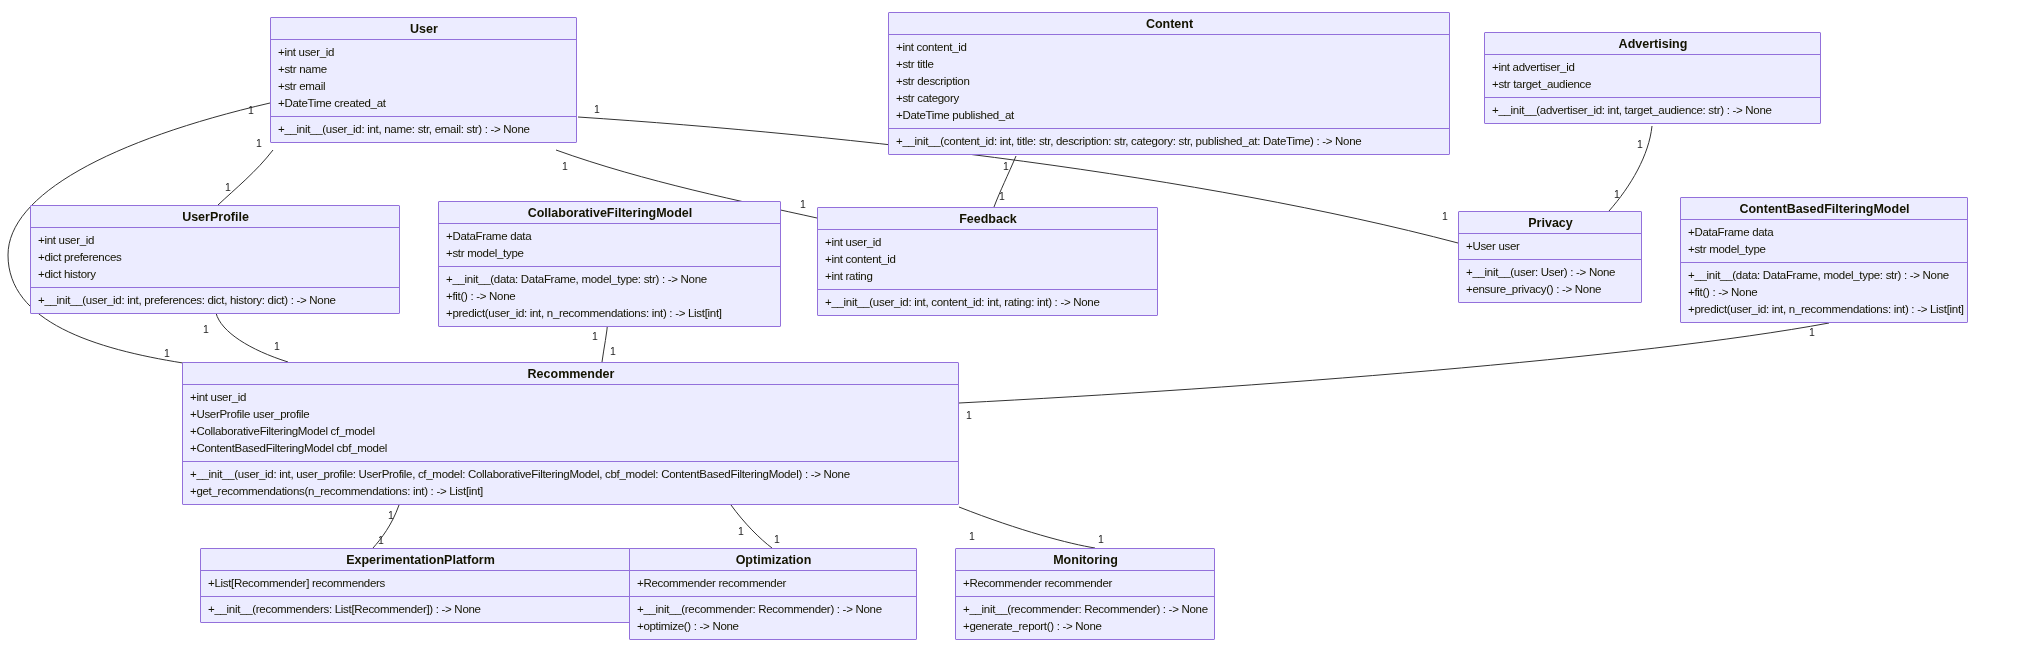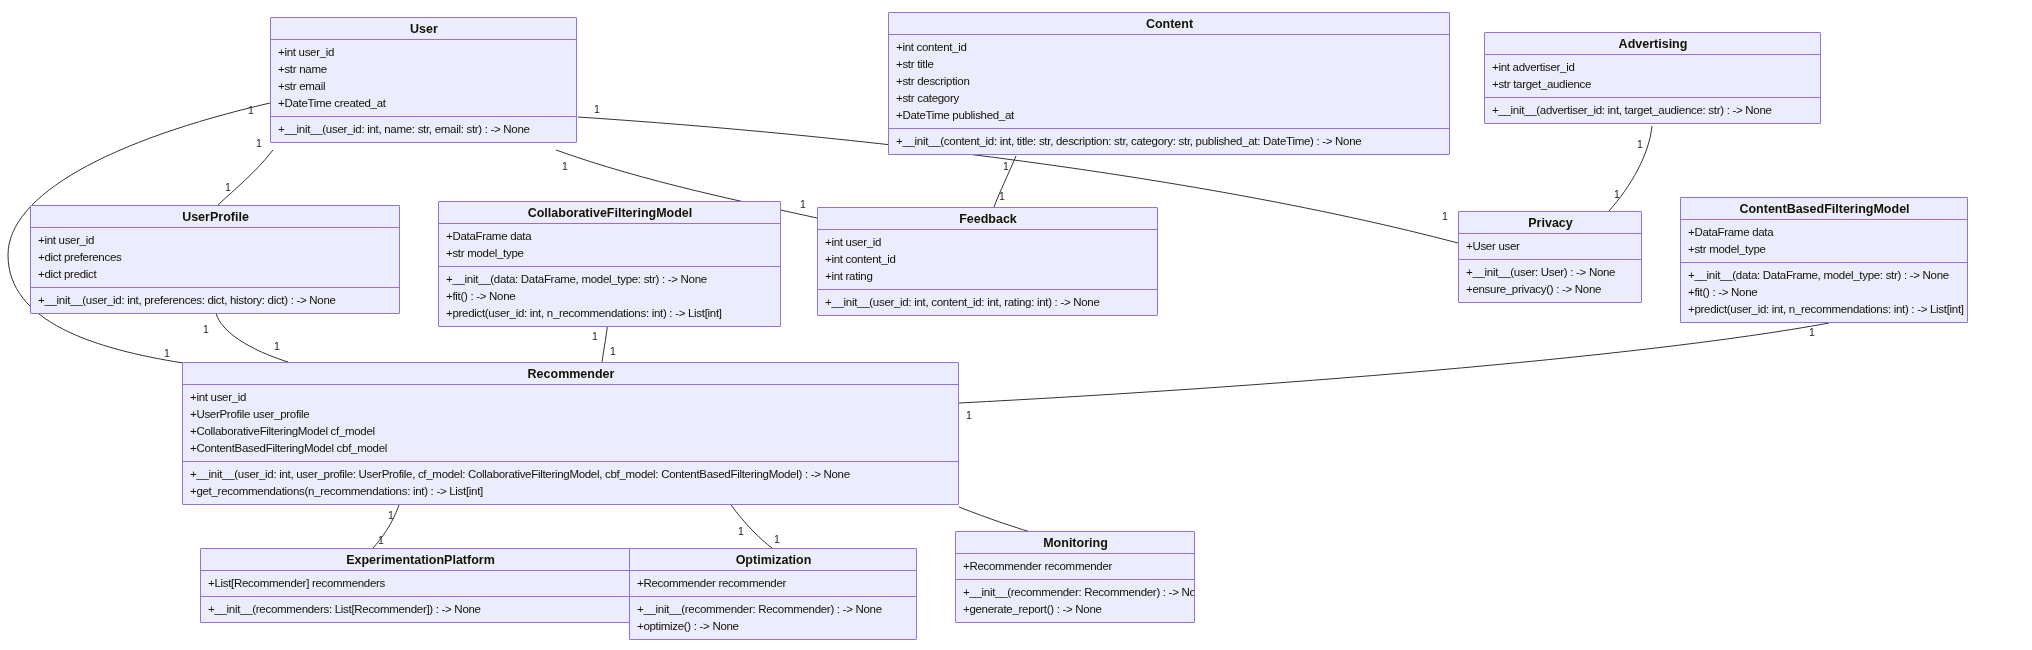--- a/index.html
+++ b/index.html
@@ -136,21 +136,21 @@
       </div>
       <div class="uml-methods uml-section">
         <div class="uml-line">+__init__(advertiser_id: int, target_audience: str) : -&gt; None</div>
       </div>
     </div>
     <div class="uml-class" style="left: 30px; top: 205px; width: 370px;">
       <div class="uml-title">UserProfile</div>
       <div class="uml-attrs uml-section">
         <div class="uml-line">+int user_id</div>
         <div class="uml-line">+dict preferences</div>
-        <div class="uml-line">+dict predict</div>
+        <div class="uml-line">+dict history</div>
       </div>
       <div class="uml-methods uml-section">
         <div class="uml-line">+__init__(user_id: int, preferences: dict, history: dict) : -&gt; None</div>
       </div>
     </div>
     <div class="uml-class" style="left: 438px; top: 193px; width: 343px; margin-top: 8px;">
       <div class="uml-title">CollaborativeFilteringModel</div>
       <div class="uml-attrs uml-section">
         <div class="uml-line">+DataFrame data</div>
         <div class="uml-line">+str model_type</div>
@@ -219,21 +219,21 @@
     <div class="uml-class" style="left: 629px; top: 548px; width: 288px;">
       <div class="uml-title">Optimization</div>
       <div class="uml-attrs uml-section">
         <div class="uml-line">+Recommender recommender</div>
       </div>
       <div class="uml-methods uml-section">
         <div class="uml-line">+__init__(recommender: Recommender) : -&gt; None</div>
         <div class="uml-line">+optimize() : -&gt; None</div>
       </div>
     </div>
-    <div class="uml-class" style="left: 955px; top: 531px; width: 240px;">
+    <div class="uml-class" style="left: 955px; top: 548px; width: 260px;">
       <div class="uml-title">Monitoring</div>
       <div class="uml-attrs uml-section">
         <div class="uml-line">+Recommender recommender</div>
       </div>
       <div class="uml-methods uml-section">
         <div class="uml-line">+__init__(recommender: Recommender) : -&gt; None</div>
         <div class="uml-line">+generate_report() : -&gt; None</div>
       </div>
     </div>
   </div>

